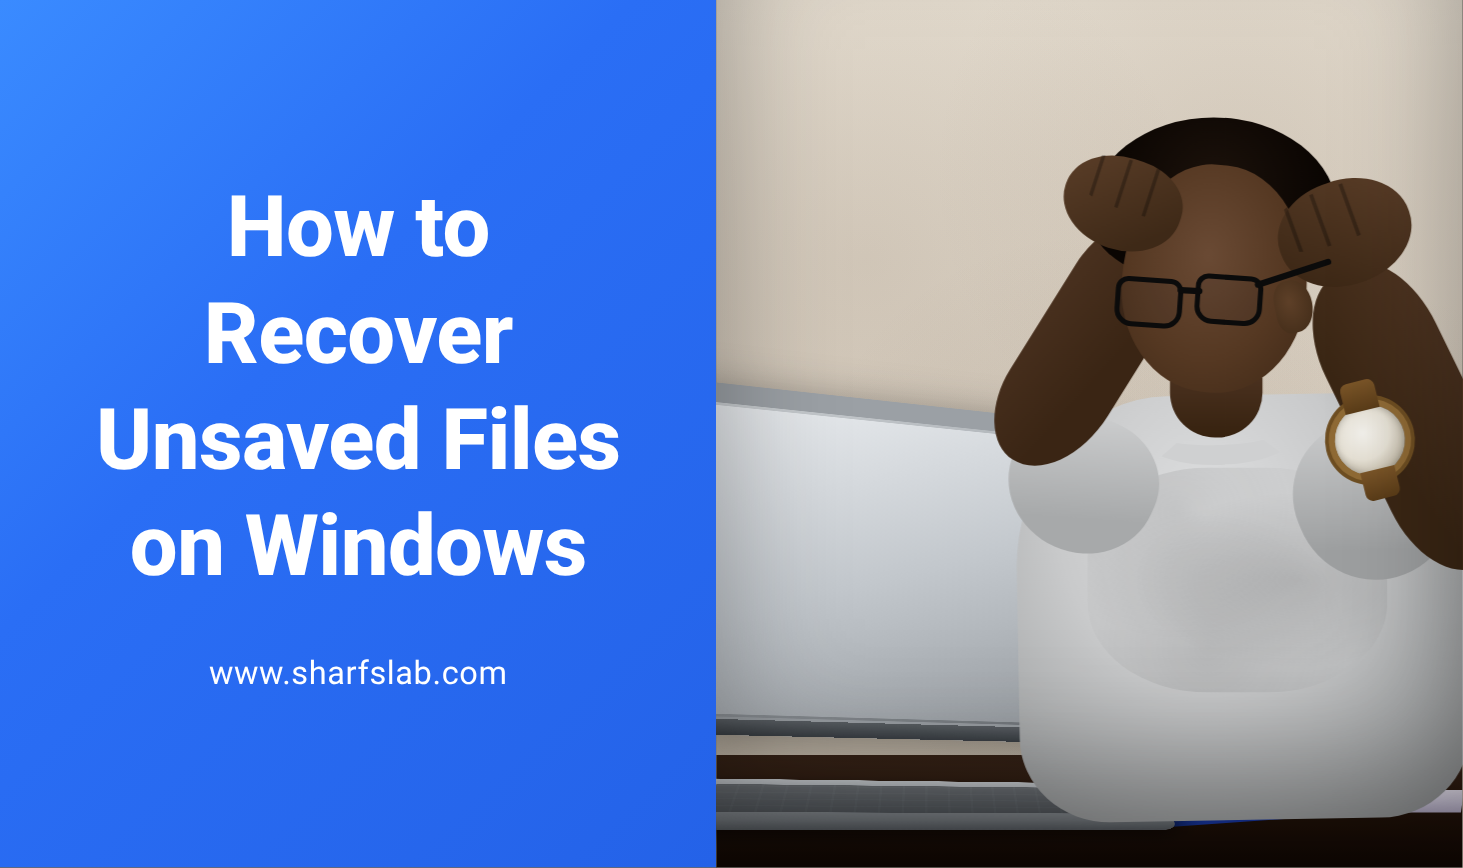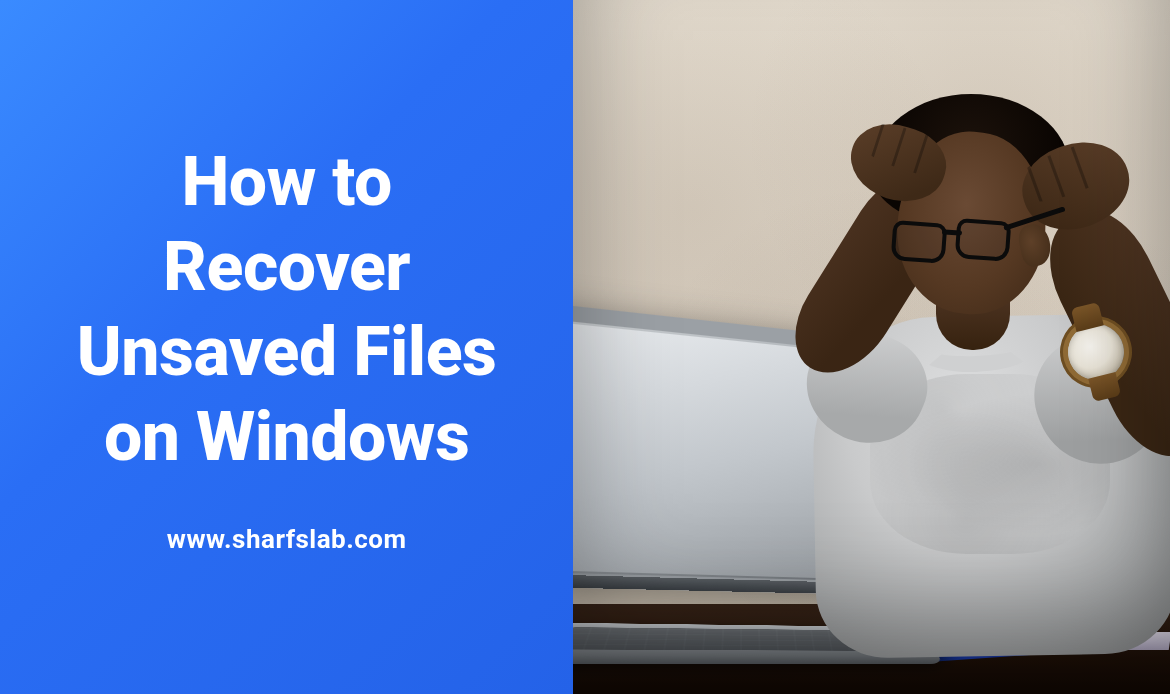--- a/index.html
+++ b/index.html
@@ -35,21 +35,21 @@
       font-size: 68px;
       font-weight: 800;
       line-height: 1.25;
       letter-spacing: -0.5px;
       margin-bottom: 44px;
       white-space: pre-line;
     }
     .website-url {
       color: #ffffff;
       font-size: 26px;
-      font-weight: 700;
+      font-weight: 400;
       letter-spacing: 0.5px;
     }
     .right-panel {
       width: 51%;
       height: 100%;
       position: relative;
       background: #d9d0c2;
       overflow: hidden;
     }
 

